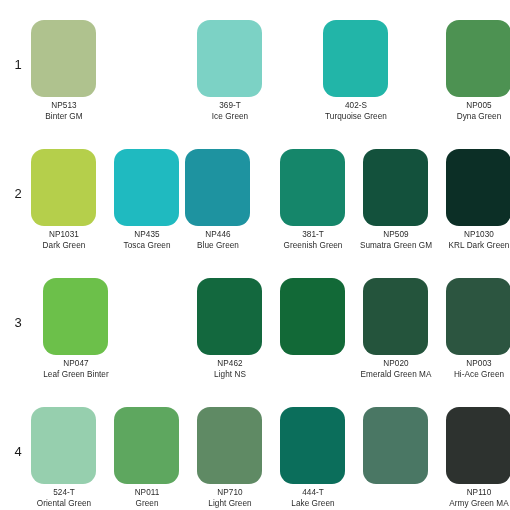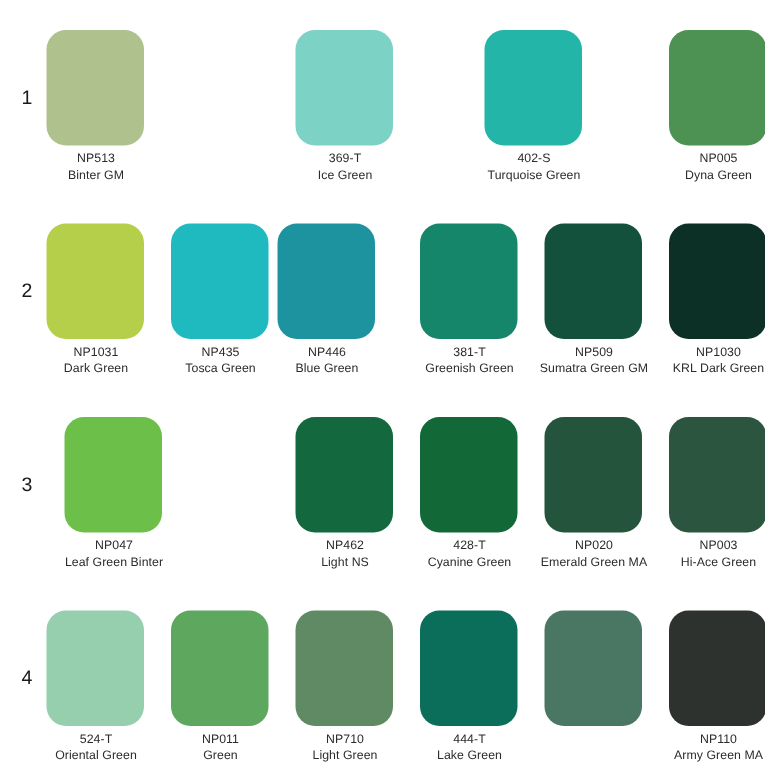--- a/index.html
+++ b/index.html
@@ -159,24 +159,20 @@
       </div>
       <div class="cell" style="left: 194px;">
         <div class="swatch" style="background: rgb(19, 104, 62);"></div>
         <div class="caption">
           <span class="code">NP462</span>
           <span class="name">Light NS</span>
         </div>
       </div>
       <div class="cell" style="left: 277px;">
         <div class="swatch" style="background: rgb(18, 105, 55);"></div>
-        <div class="caption">
-          <span class="code">428-T</span>
-          <span class="name">Cyanine Green</span>
-        </div>
       </div>
       <div class="cell" style="left: 360px;">
         <div class="swatch" style="background: rgb(36, 84, 60);"></div>
         <div class="caption">
           <span class="code">NP020</span>
           <span class="name">Emerald Green MA</span>
         </div>
       </div>
       <div class="cell" style="left: 443px;">
         <div class="swatch" style="background: rgb(44, 85, 64);"></div>

